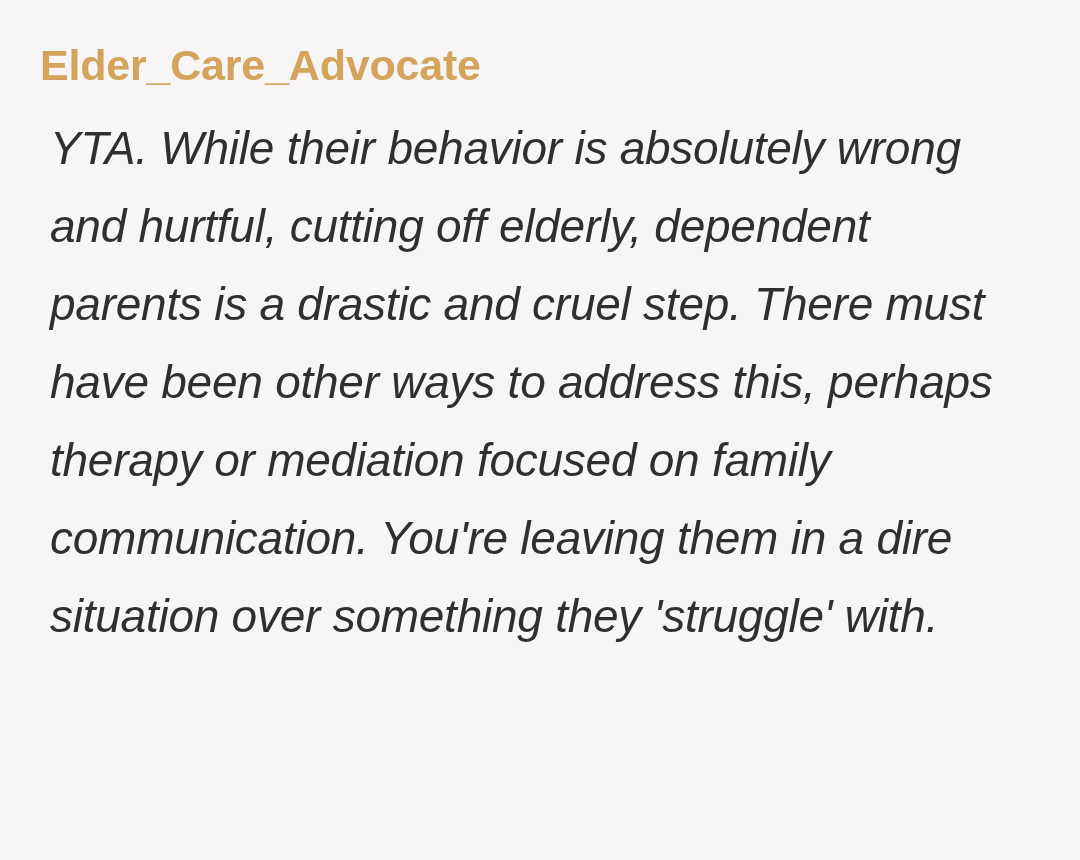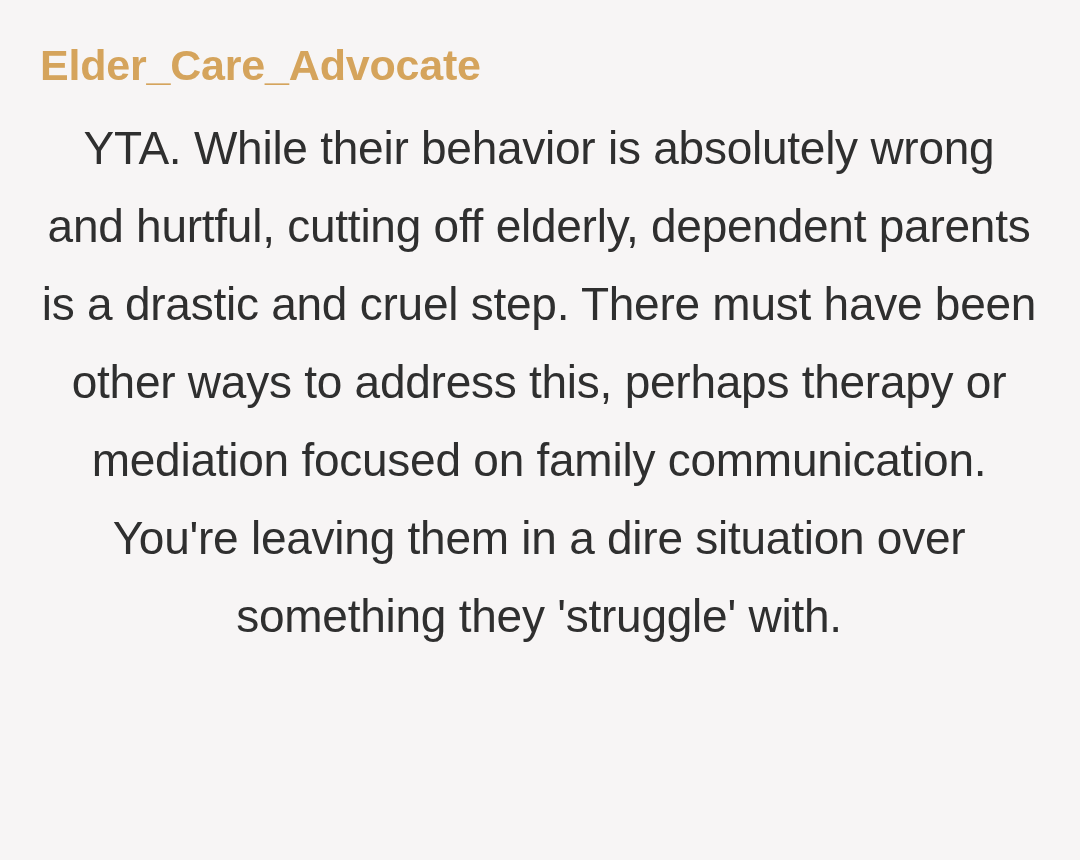--- a/index.html
+++ b/index.html
@@ -37,25 +37,26 @@
     padding: 0;
     white-space: nowrap;
   }
 
   .comment-body {
     font-size: 46px;
     font-weight: normal;
     color: #2f2f2f;
     line-height: 78px;
     letter-spacing: -0.25px;
-    margin: 0;
+    margin: 10px;
     padding: 0;
     max-width: 1000px;
     word-wrap: break-word;
-    text-align: center;
+    text-align: left;
+    font-style: italic;
   }
 </style>
 </head>
 <body>
 
 <article class="comment-card">
 
   <h2 class="comment-author">Elder_Care_Advocate</h2>
 
   <p class="comment-body">YTA. While their behavior is absolutely wrong and hurtful, cutting off elderly, dependent parents is a drastic and cruel step. There must have been other ways to address this, perhaps therapy or mediation focused on family communication. You're leaving them in a dire situation over something they 'struggle' with.</p>

